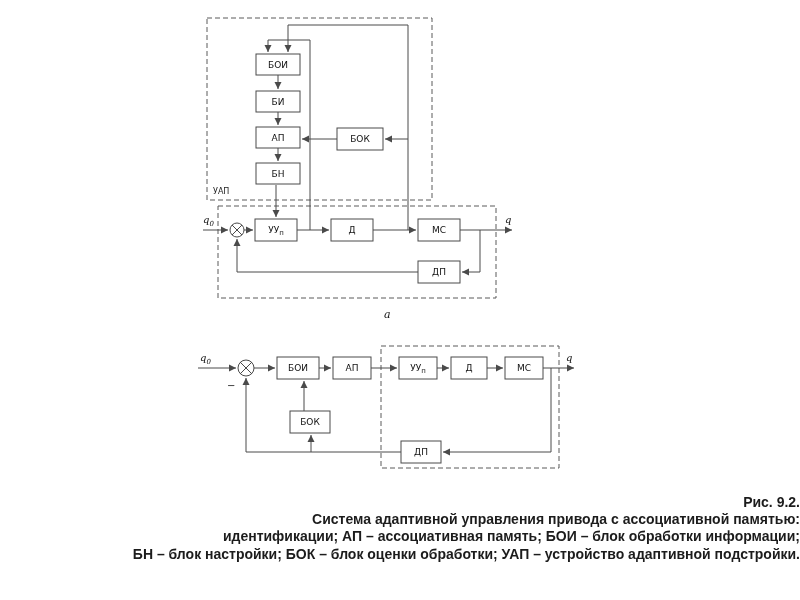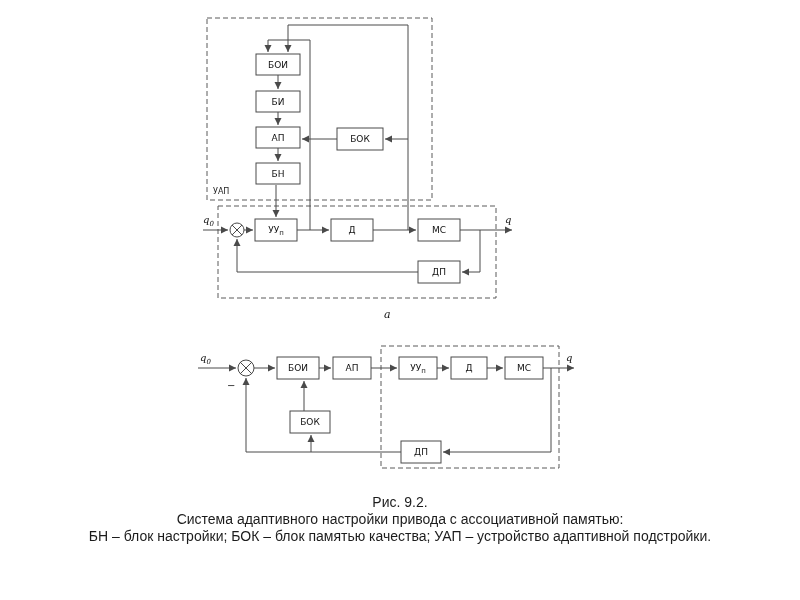--- a/index.html
+++ b/index.html
@@ -6,22 +6,22 @@
   .slide{position:relative;width:800px;height:600px;background:#ffffff;overflow:hidden;
          font-family:"Liberation Sans",sans-serif;}
   svg{position:absolute;top:0;left:0;}
   .blk{fill:#ffffff;stroke:#4a4a4a;stroke-width:1;}
   .ln{fill:none;stroke:#4a4a4a;stroke-width:1;}
   .dash{fill:none;stroke:#5a5a5a;stroke-width:1;stroke-dasharray:5 3;}
   .blktxt{font-family:"DejaVu Sans",sans-serif;font-size:9px;fill:#111;text-anchor:middle;}
   .sig{font-family:"DejaVu Serif",serif;font-style:italic;font-size:10px;fill:#111;}
   .small{font-family:"DejaVu Sans",sans-serif;font-size:8px;fill:#222;}
   .subl{font-family:"DejaVu Serif",serif;font-style:italic;font-size:11px;fill:#111;}
-  .caption{position:absolute;top:494px;left:0;width:100%;text-align:center;
-           font-size:14px;line-height:17.2px;color:#1c1c1c;}
+  .caption{position:absolute;top:494px;left:0;width:100%;text-align:right;
+           font-size:14px;line-height:17.2px;color:#1c1c1c;font-weight:bold;}
 </style>
 </head>
 <body>
 
 <div class="slide">
 
 <svg width="800" height="492" viewBox="0 0 800 492">
   <defs>
     <marker id="arrow" viewBox="0 0 8 8" markerWidth="8" markerHeight="8" refX="7.5" refY="4" orient="auto" markerUnits="userSpaceOnUse">
       <path d="M0.5,0.5 L7.5,4 L0.5,7.5 Z" fill="#4a4a4a"></path>
@@ -121,17 +121,18 @@
     </g>
 
     <text class="sig" x="200" y="361"><tspan>q</tspan><tspan dy="2.5" font-size="7">0</tspan></text>
     <text class="sig" x="566" y="361">q</text>
     <text class="sig" x="227" y="389">−</text>
   </g>
 </svg>
 
 <div class="caption">
   <div>Рис. 9.2.</div>
-  <div>Система адаптивного настройки привода с ассоциативной памятью:</div>
-  <div>БН – блок настройки; БОК – блок памятью качества; УАП – устройство адаптивной подстройки.</div>
+  <div>Система адаптивной управления привода с ассоциативной памятью:</div>
+  <div>идентификации; АП – ассоциативная память; БОИ – блок обработки информации;</div>
+  <div>БН – блок настройки; БОК – блок оценки обработки; УАП – устройство адаптивной подстройки.</div>
 </div>
 
 </div>
 
 </body></html>

